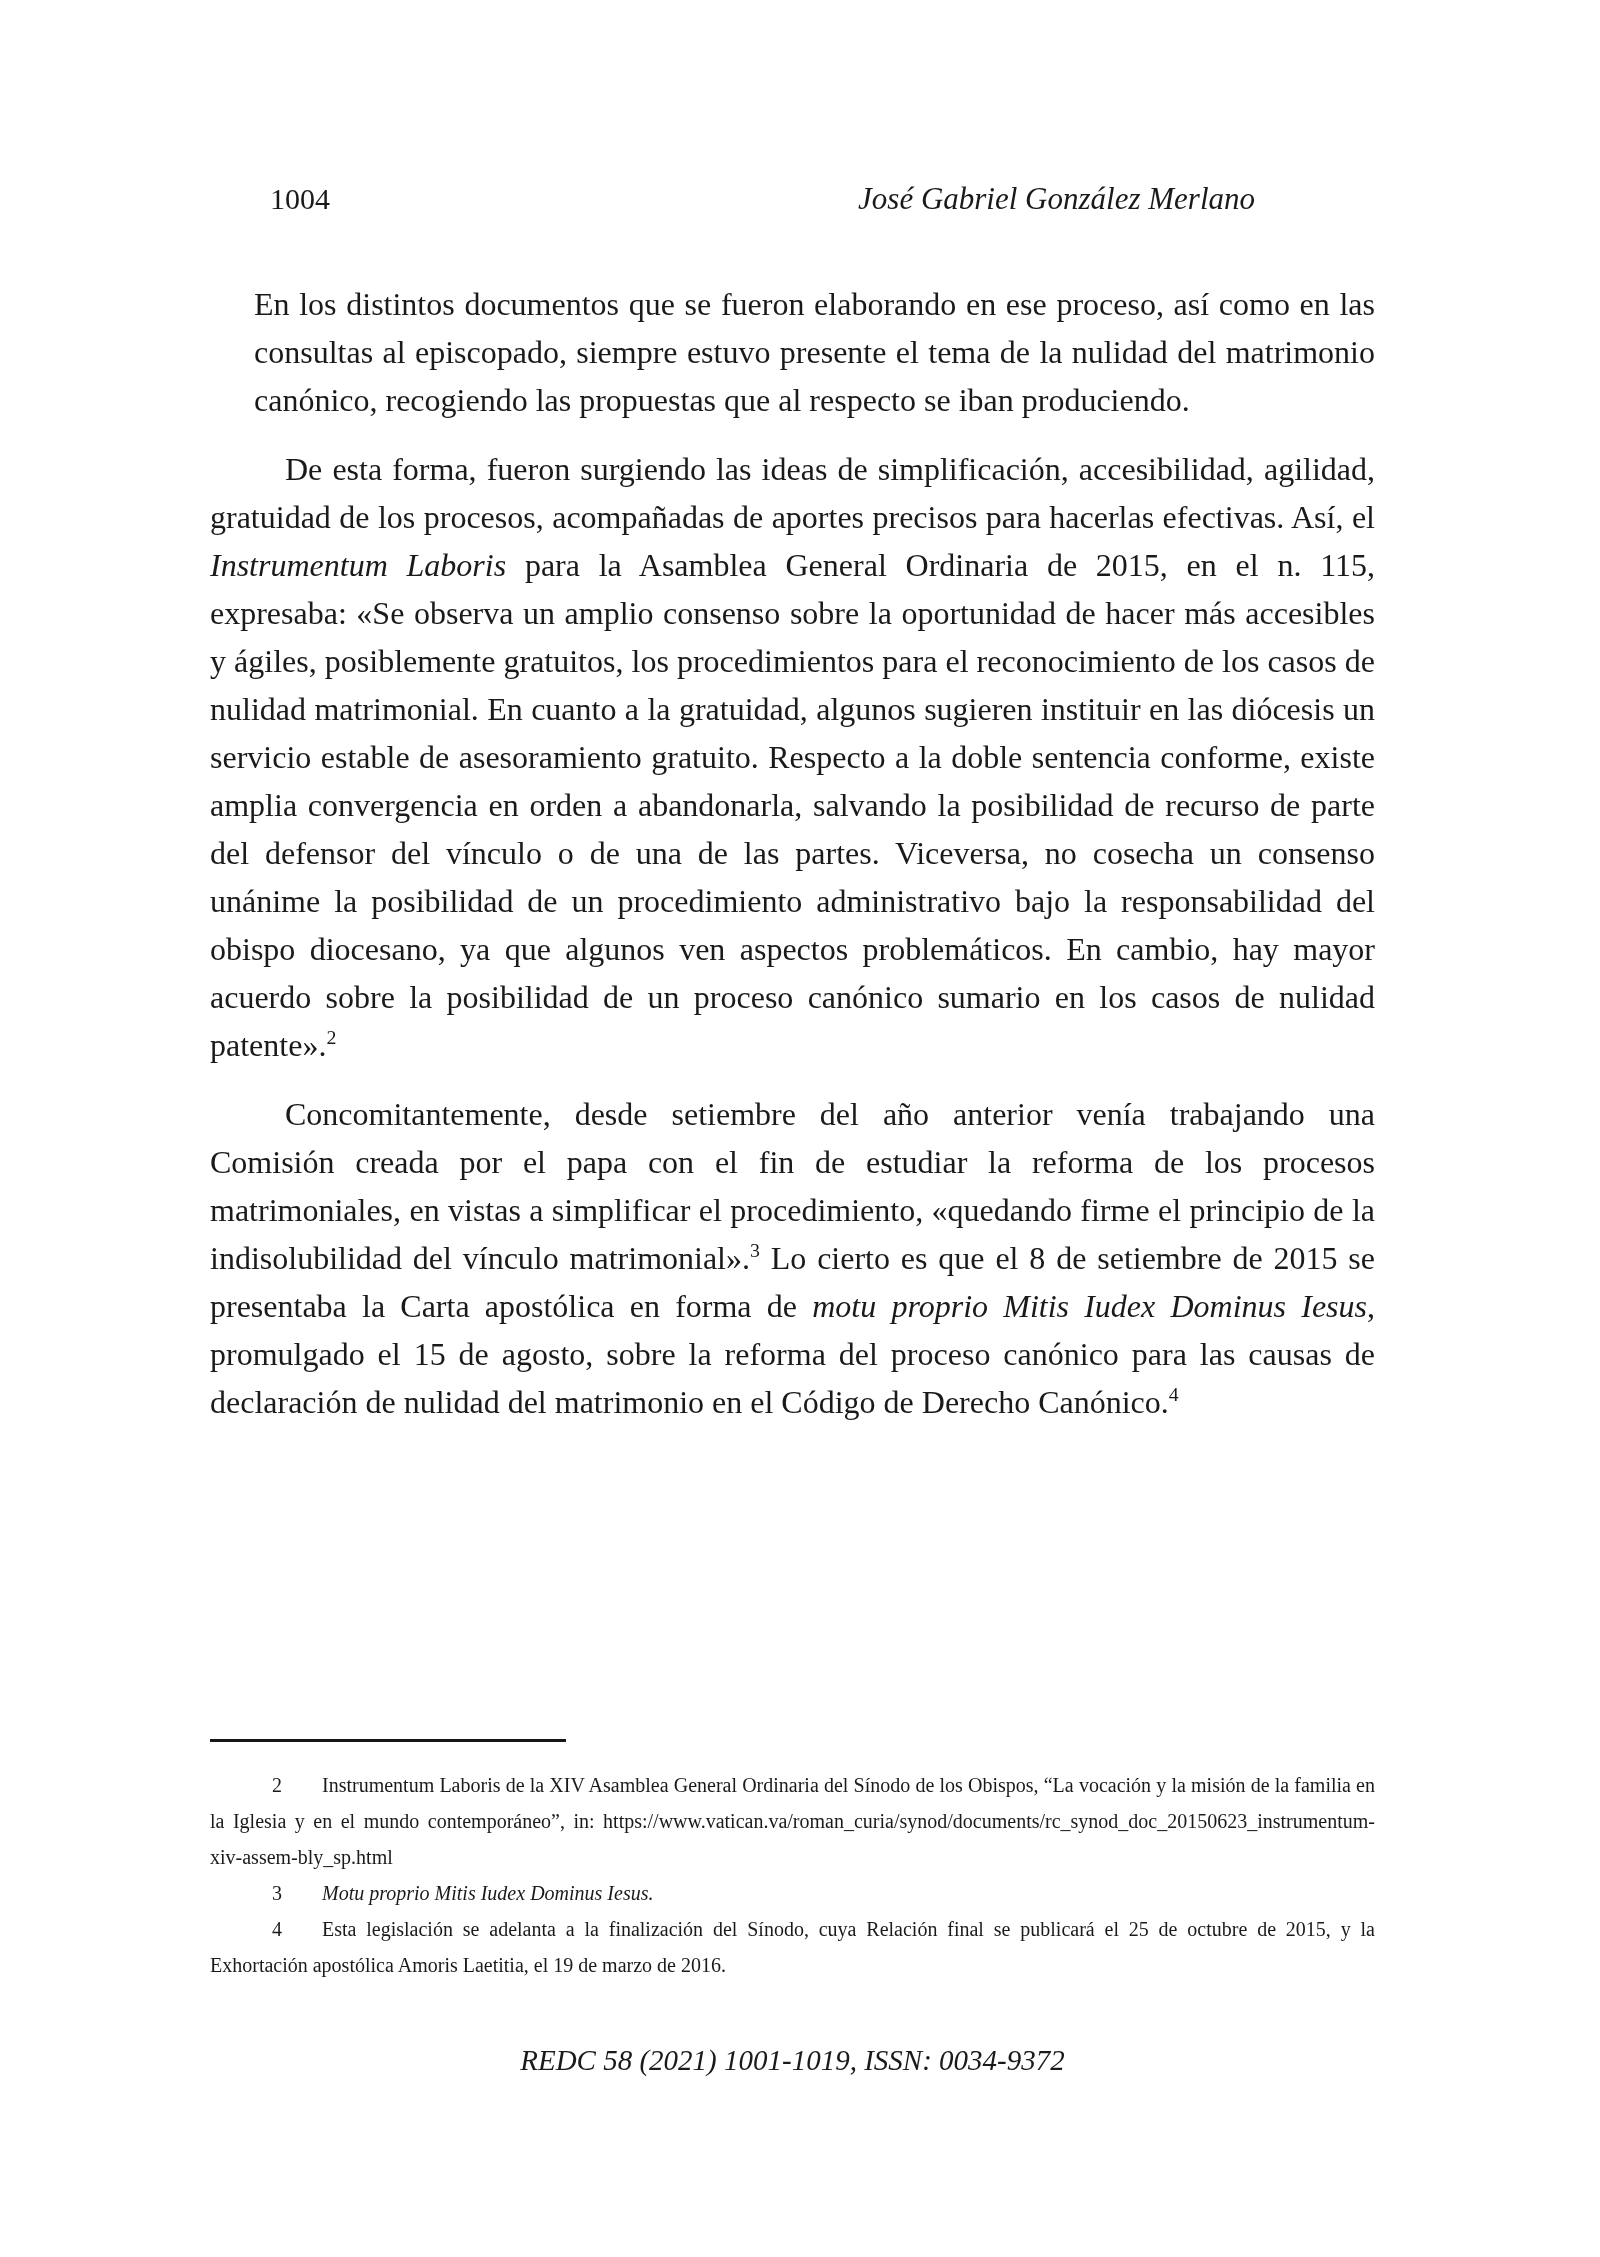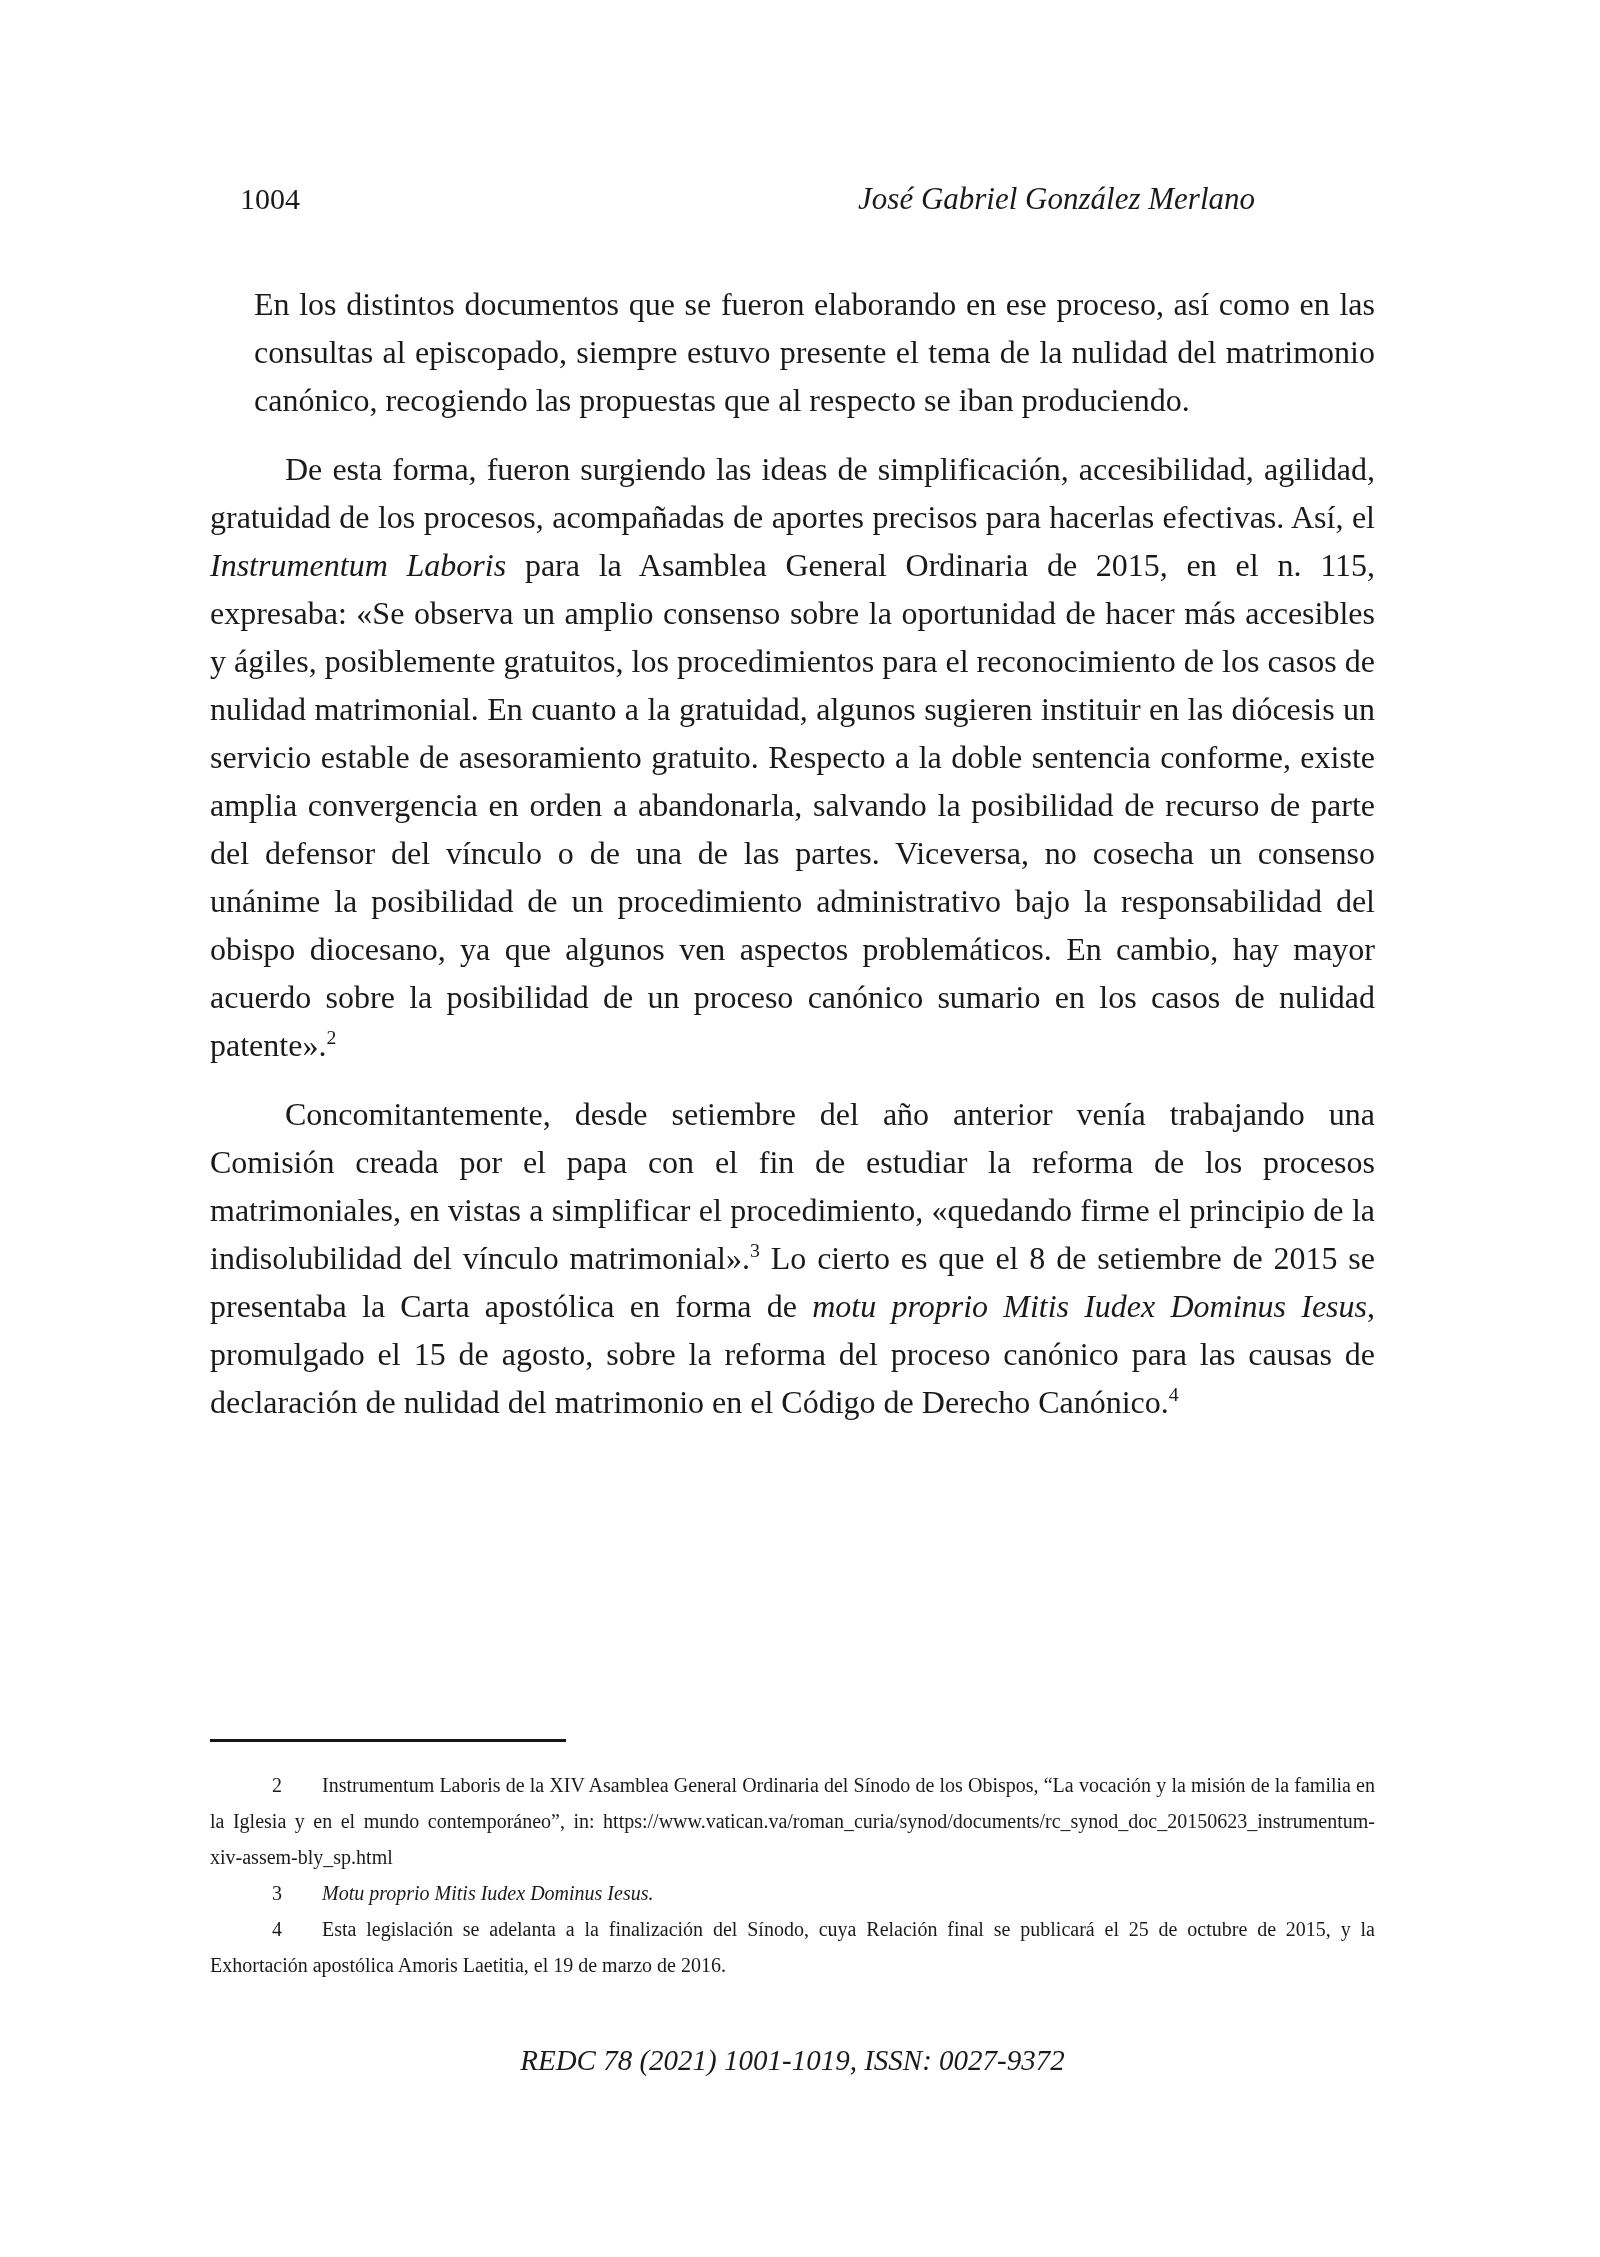--- a/index.html
+++ b/index.html
@@ -18,21 +18,21 @@
   .header {
     position: absolute;
     left: 210px;
     top: 180px;
     width: 1165px;
     display: flex;
     align-items: baseline;
     font-size: 30px;
     line-height: 1.2;
   }
-  .pagenum { width: 120px; text-align: center; }
+  .pagenum { width: 120px; text-align: right; }
   .running  { flex: 1; text-align: right; font-style: italic; font-size: 31px; }
   .hspacer  { width: 120px; }
 
   
   .bodytext {
     position: absolute;
     left: 210px;
     top: 280px;
     width: 1165px;
     font-size: 32px;
@@ -105,16 +105,16 @@
     <p class="fn">
       <span class="fn-num">3</span><span class="fn-text"><i>Motu proprio Mitis Iudex Dominus Iesus.</i></span>
     </p>
 
     <p class="fn">
       <span class="fn-num">4</span><span class="fn-text"><span>Esta legislación se adelanta a la finalización del Sínodo, cuya Relación final se publicará el 25 de octubre de 2015, y la Exhortación apostólica Amoris Laetitia, el 19 de marzo de 2016.</span></span>
     </p>
   </section>
 
   <footer class="footer">
-    <span>REDC 78 (2021) 1001-1019, ISSN: 0027-9372</span>
+    <span>REDC 58 (2021) 1001-1019, ISSN: 0034-9372</span>
   </footer>
 
 </div>
 
 </body></html>

